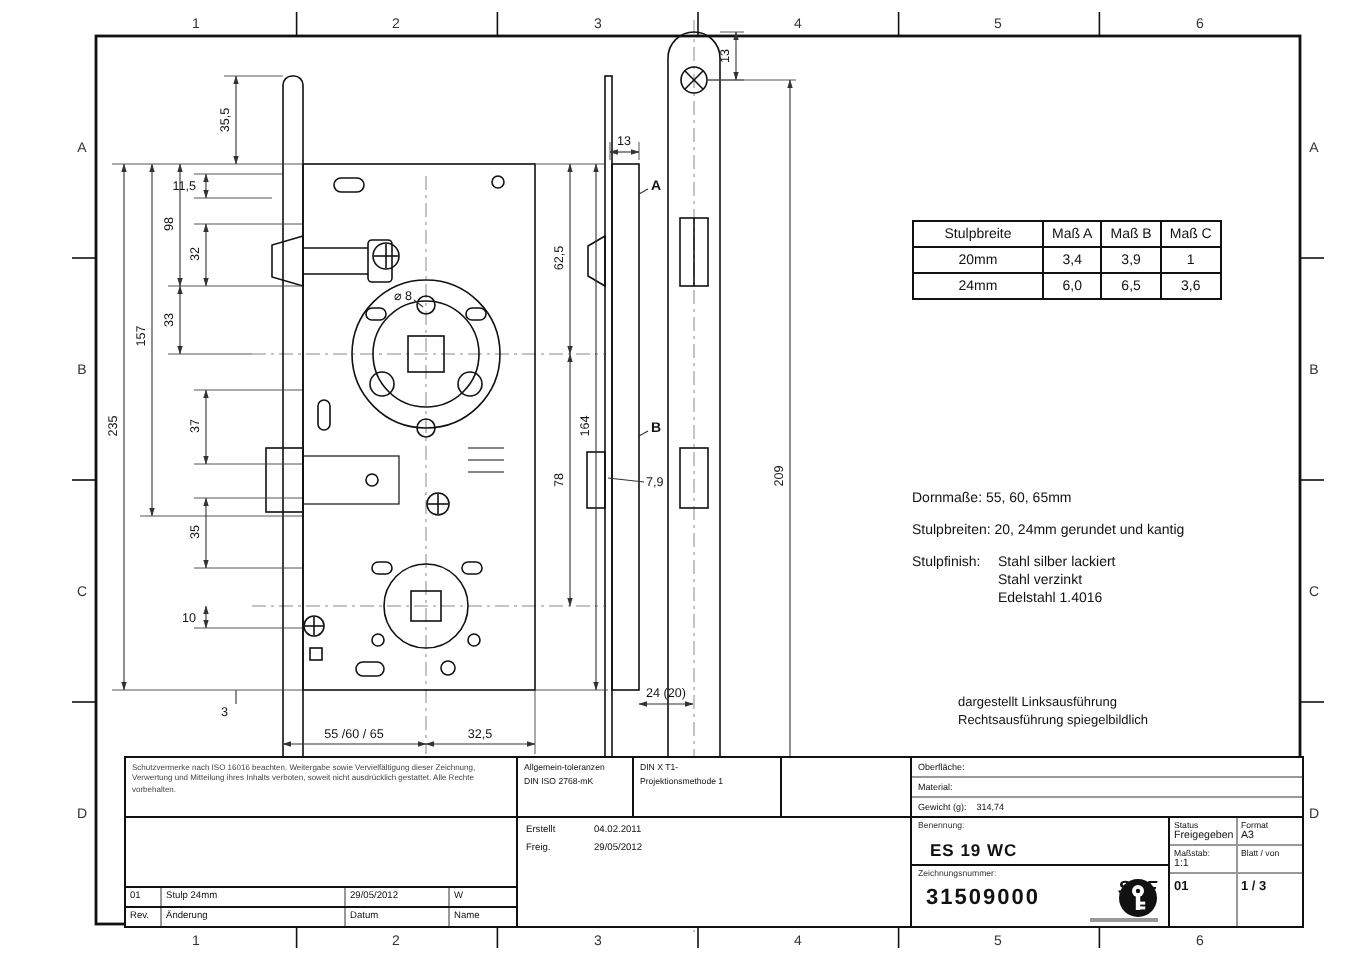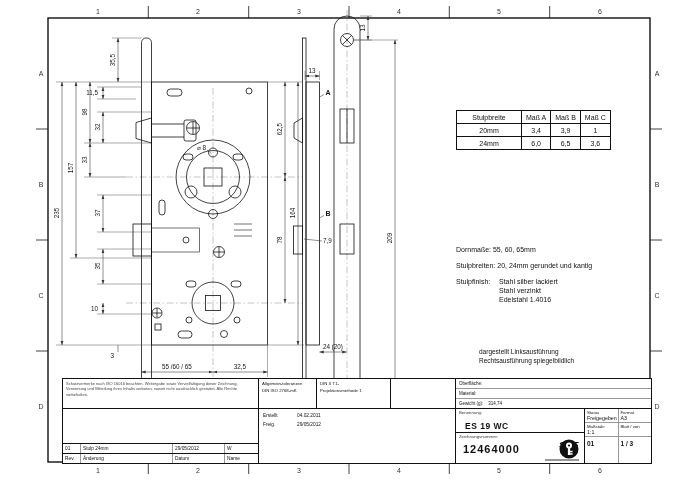--- a/index.html
+++ b/index.html
@@ -387,21 +387,21 @@
       </div>
     </div>
     <div class="tb-colC-bot">
       <div class="tb-main">
         <div class="tb-name">
           <span class="tb-lbl">Benennung:</span>
           <span class="tb-part">ES 19 WC</span>
         </div>
         <div class="tb-num">
           <span class="tb-lbl">Zeichnungsnummer:</span>
-          <span class="tb-drawno">12464000</span>
+          <span class="tb-drawno">31509000</span>
           <div class="tb-logo">
             <svg width="20" height="20" viewBox="0 0 20 20">
               <circle cx="10" cy="10" r="9.5" fill="#111"></circle>
               <circle cx="10" cy="6.5" r="3" fill="#fff"></circle>
               <circle cx="10" cy="6.5" r="1.1" fill="#111"></circle>
               <rect x="8.9" y="8.8" width="2.2" height="7.2" fill="#fff"></rect>
               <rect x="11" y="11.8" width="2.6" height="1.5" fill="#fff"></rect>
               <rect x="11" y="14.2" width="2.6" height="1.5" fill="#fff"></rect>
             </svg>
             <span class="tb-logo-text">SSF</span>

